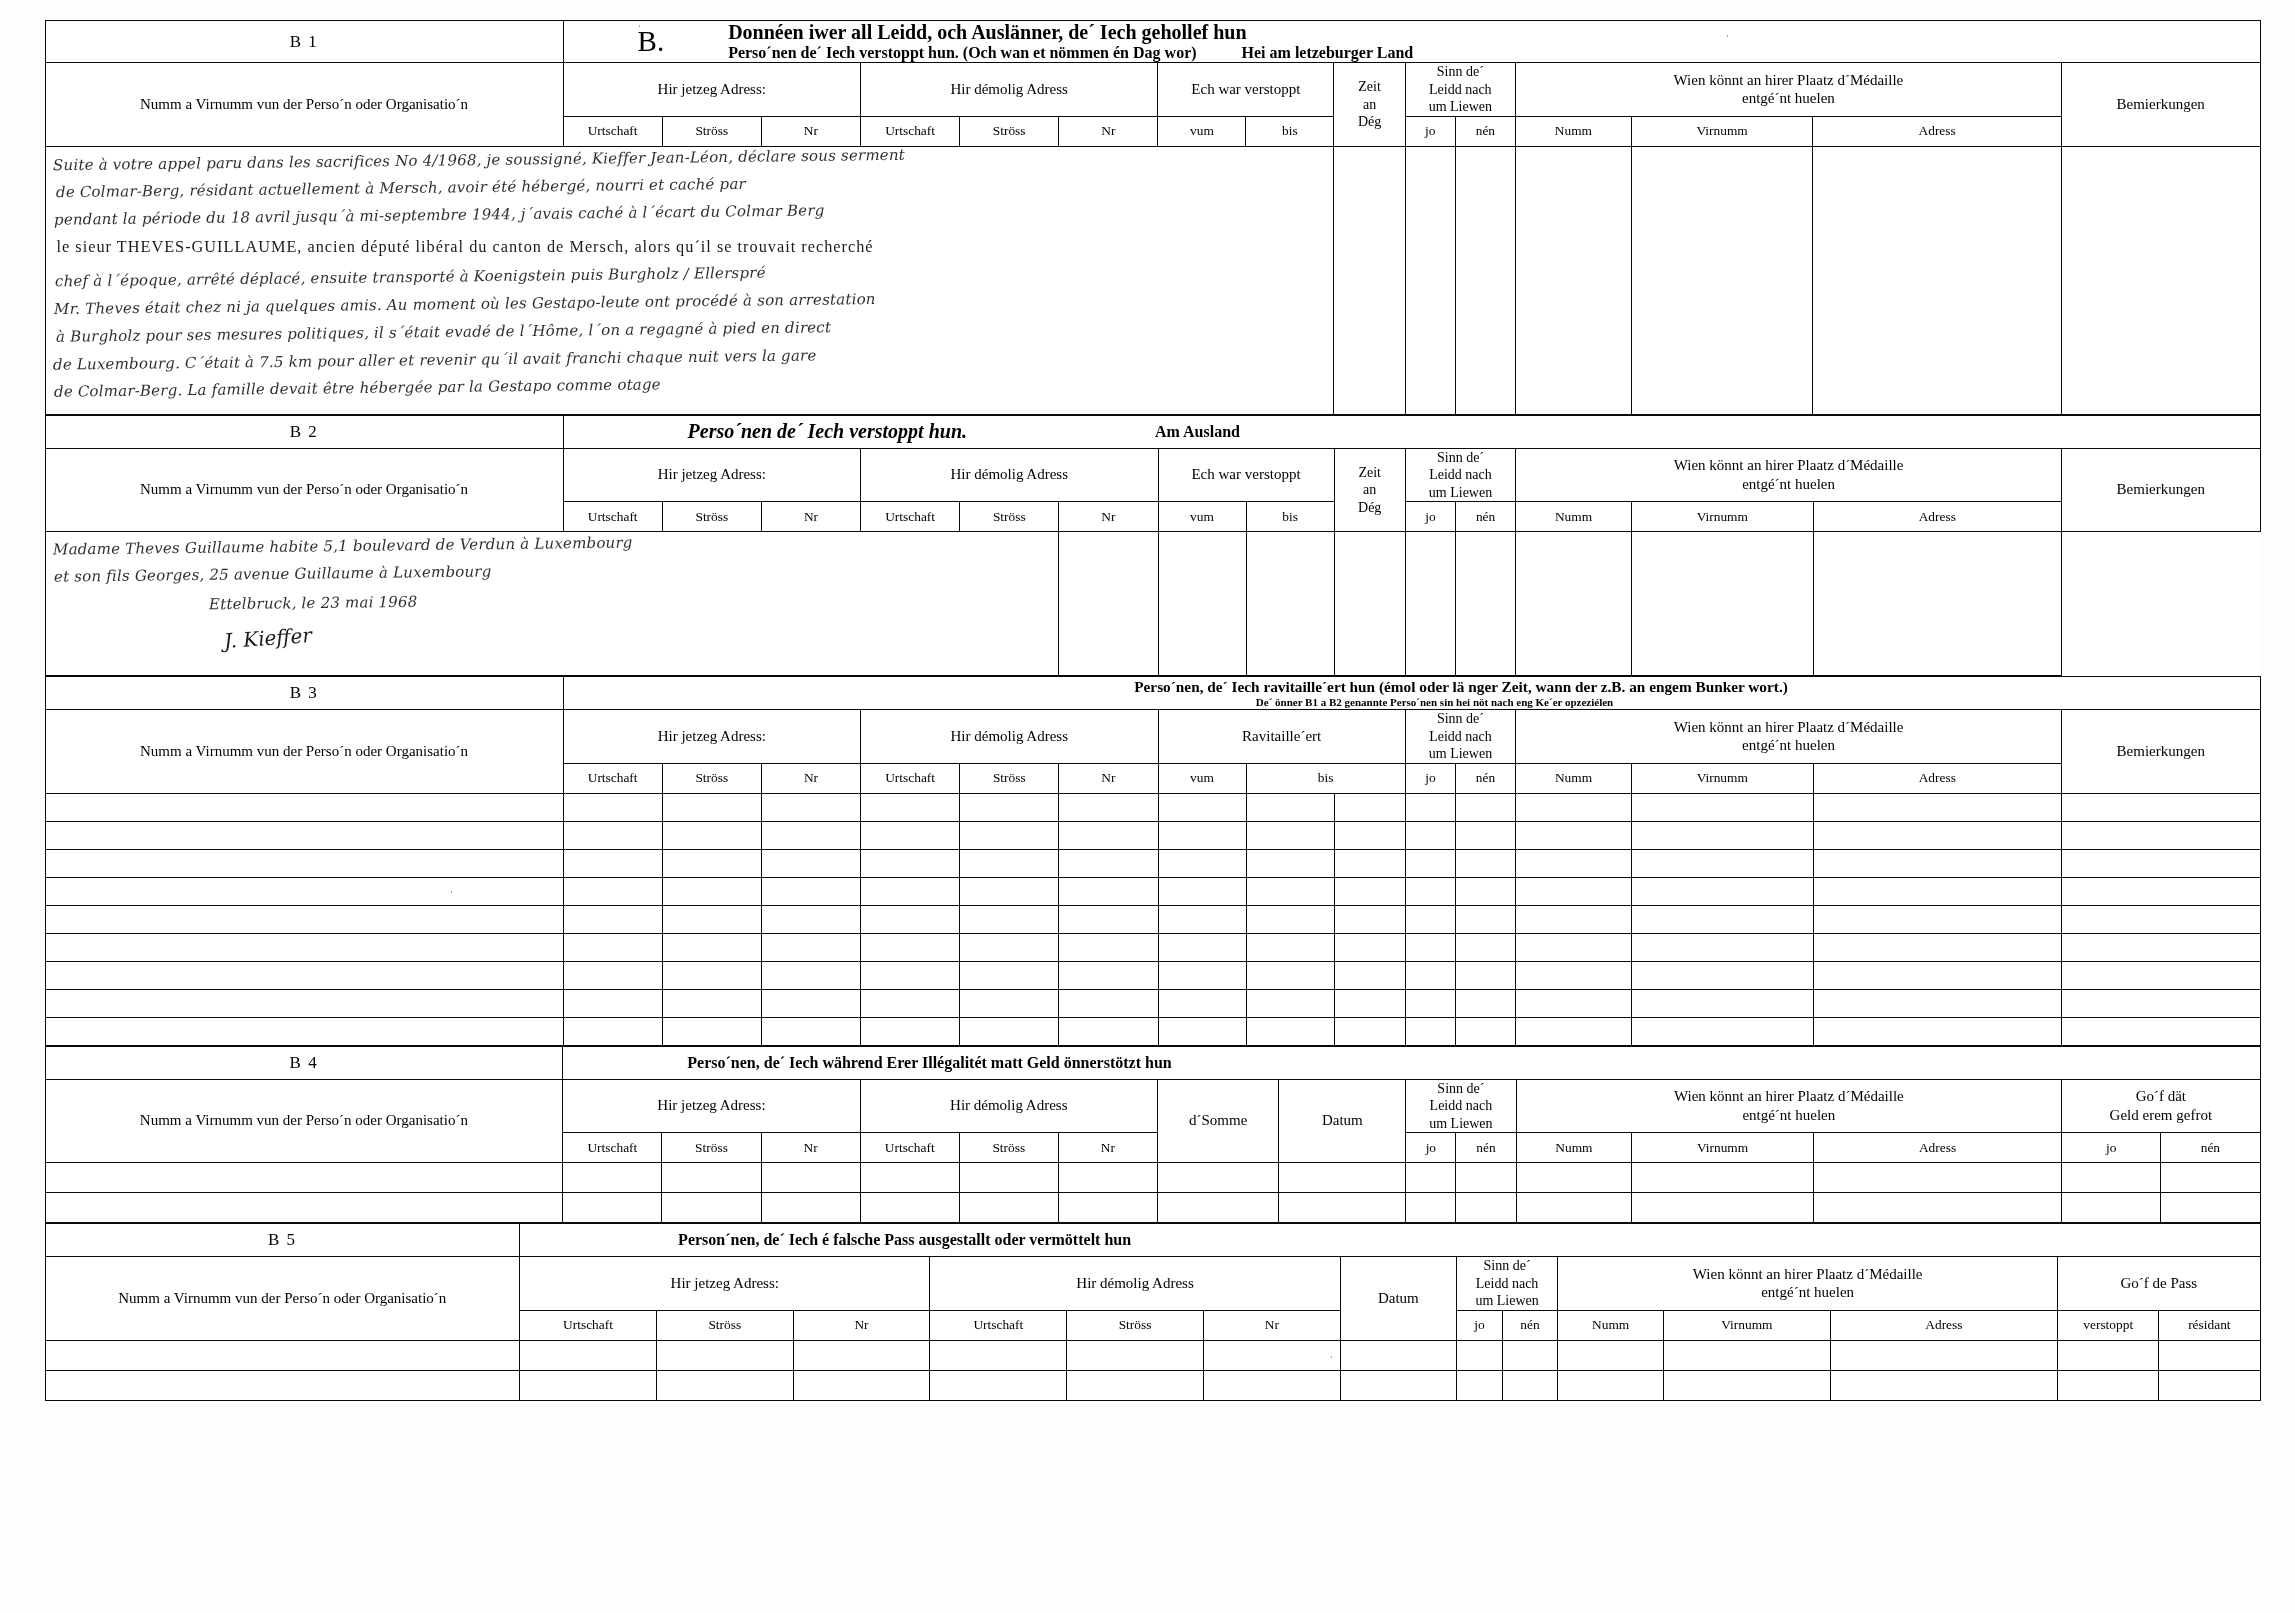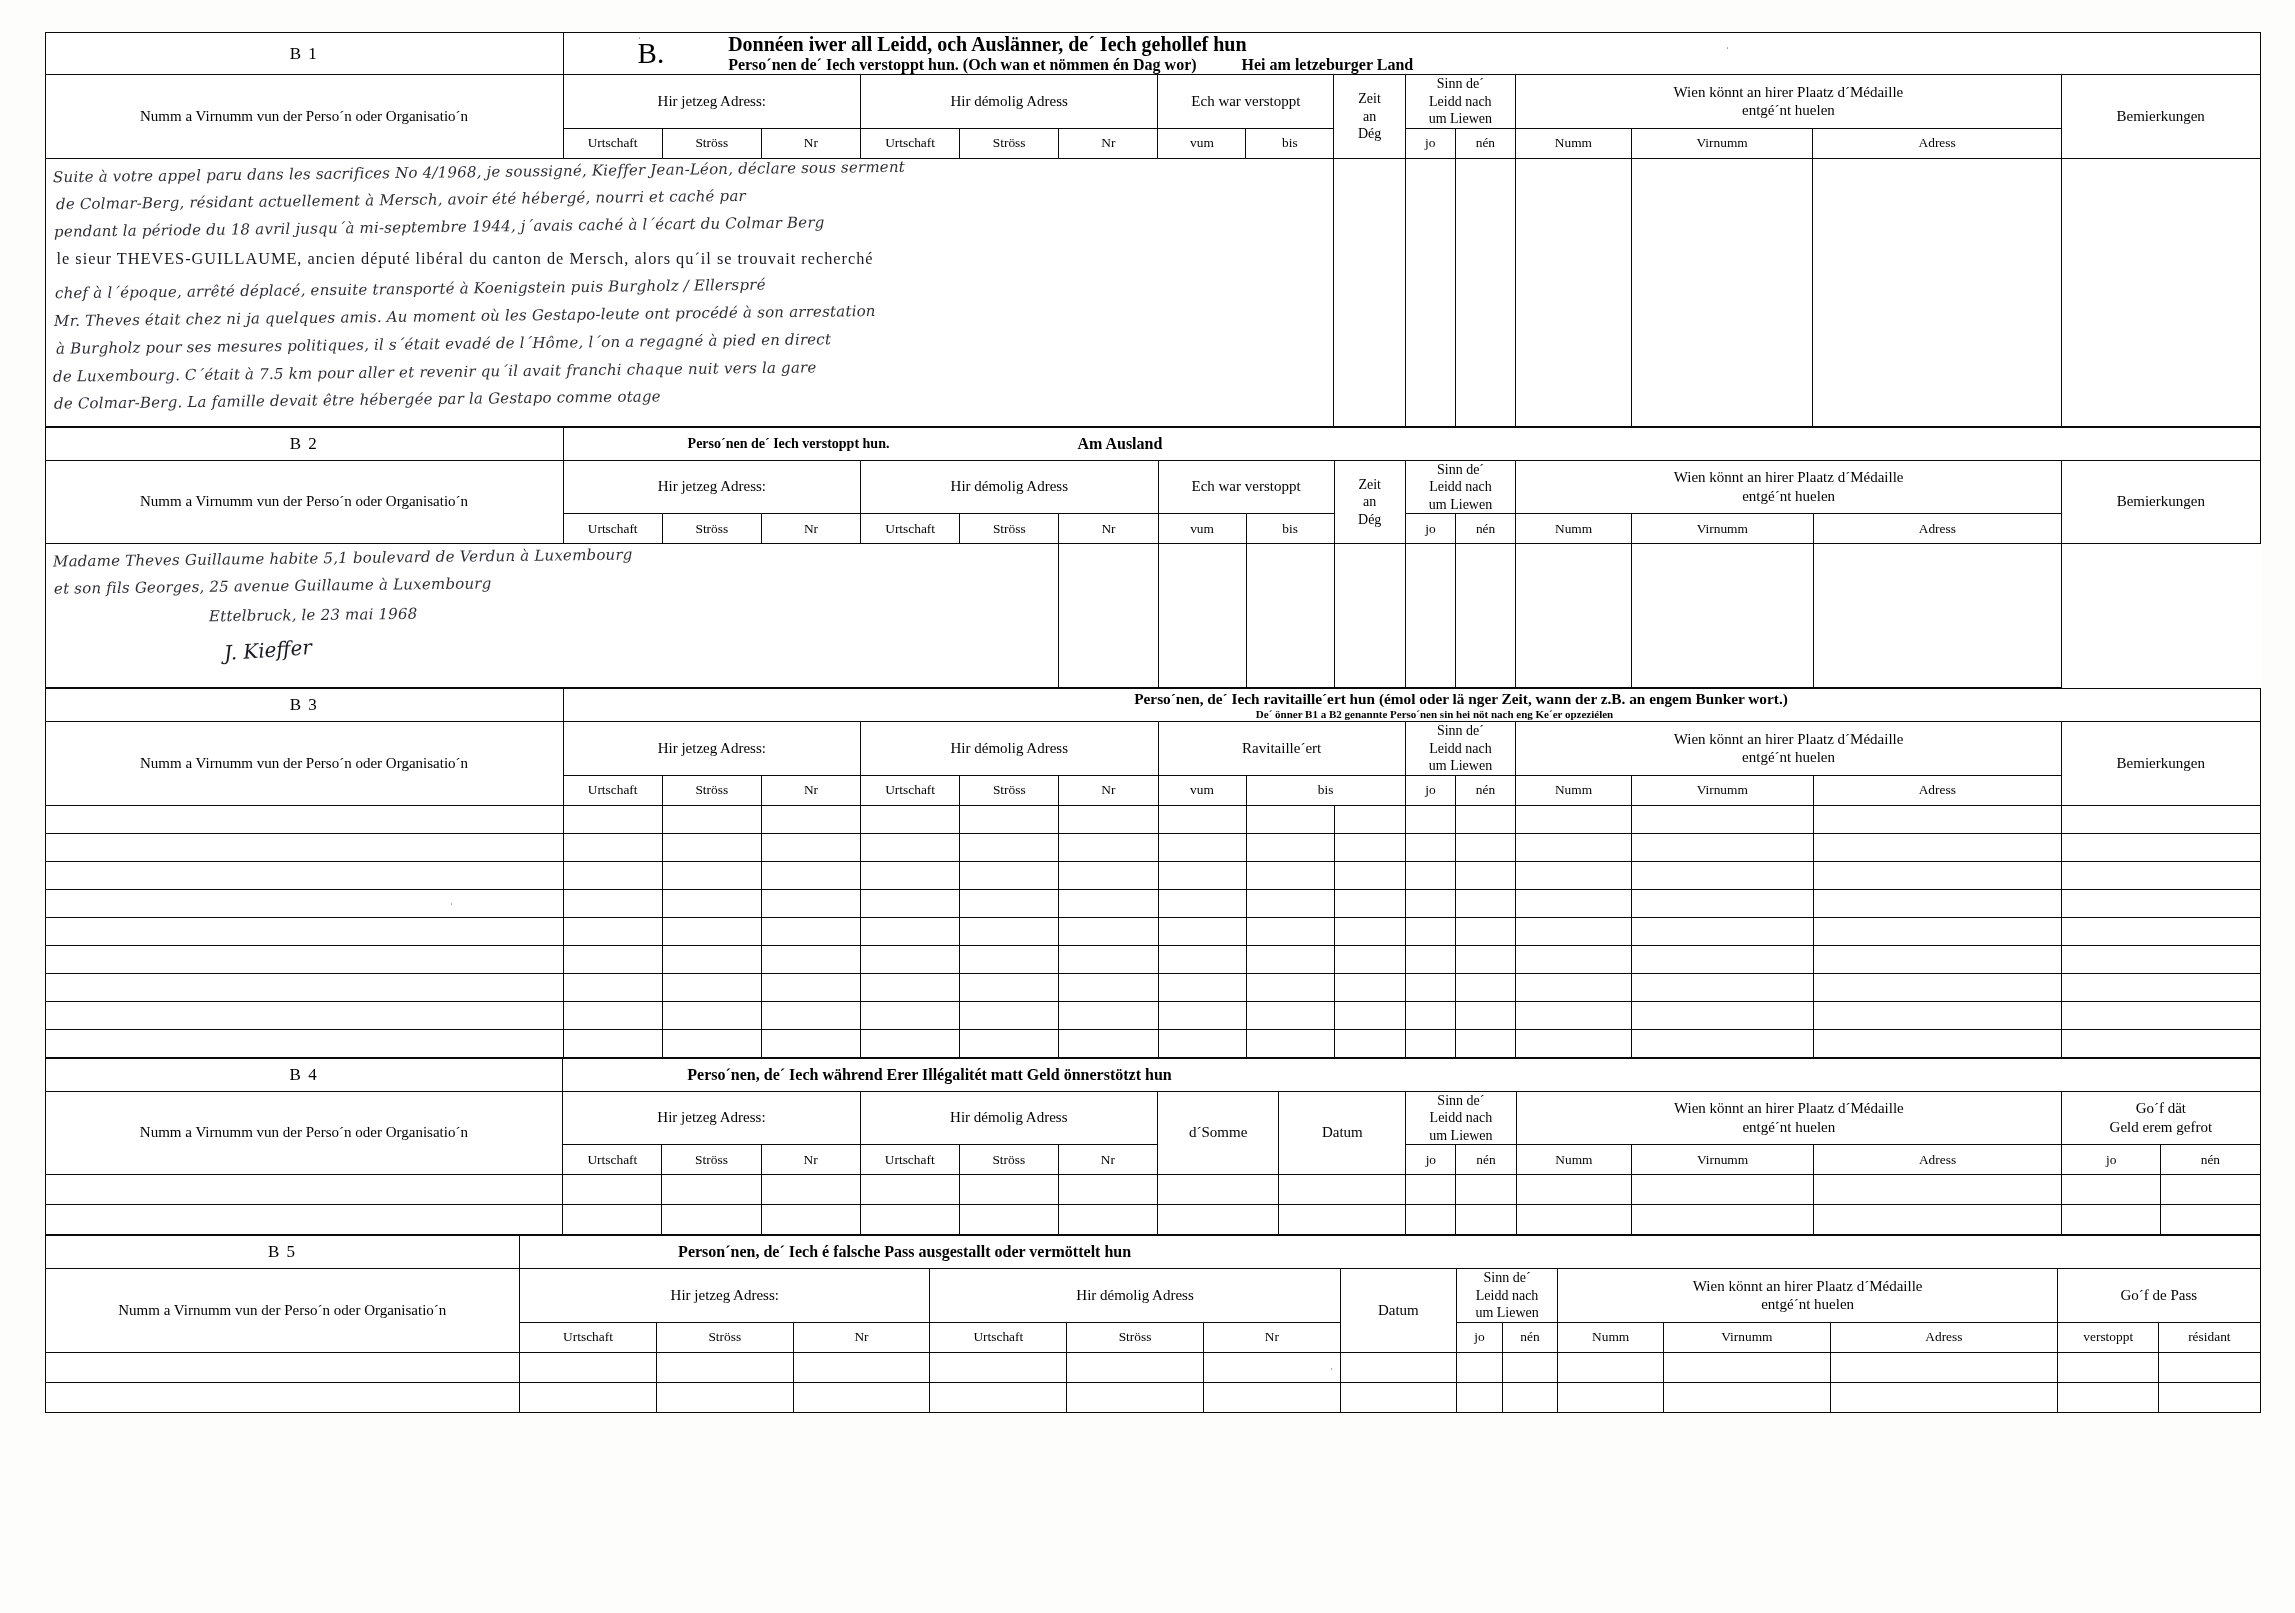--- a/index.html
+++ b/index.html
@@ -15,21 +15,21 @@
     position: relative;
     width: 2295px;
     height: 1613px;
     background: #fdfdfb;
     box-sizing: border-box;
     padding: 20px 30px 20px 40px;
   }
   .sheet {
     position: relative;
     width: 2216px;
-    margin: 12px auto;
+    margin: 0 auto;
   }
 
   
   table.grid {
     border-collapse: collapse;
     width: 100%;
     table-layout: fixed;
     background: #fff;
   }
   table.grid td, table.grid th {
@@ -242,21 +242,21 @@
           <col style="width:163px">
           <col style="width:223px">
         <col style="width:178px">
       </colgroup>
 
       <tbody>
           <tr class="sec-bar">
         <td class="sec-code">B 2</td>
         <td colspan="15" style="text-align:left;">
           <div style="display:flex;align-items:center;">
-            <div style="font-size:14px;font-weight:bold;padding-left:124px;">Perso´nen de´ Iech verstoppt hun.</div>
+            <div style="font-size:20px;font-weight:bold;padding-left:124px;font-style:italic;">Perso´nen de´ Iech verstoppt hun.</div>
             <div style="font-size:16px;font-weight:bold;padding-left:188px;">Am Ausland</div>
           </div>
         </td>
       </tr>
 
       <tr>
         <td rowspan="2" class="hdr cellpad">Numm a Virnumm vun der Perso´n oder Organisatio´n</td>
         <td colspan="3" class="hdr" style="height:40px;">Hir jetzeg Adress:</td>
         <td colspan="3" class="hdr">Hir démolig Adress</td>
         <td colspan="2" class="hdr">Ech war verstoppt</td>

